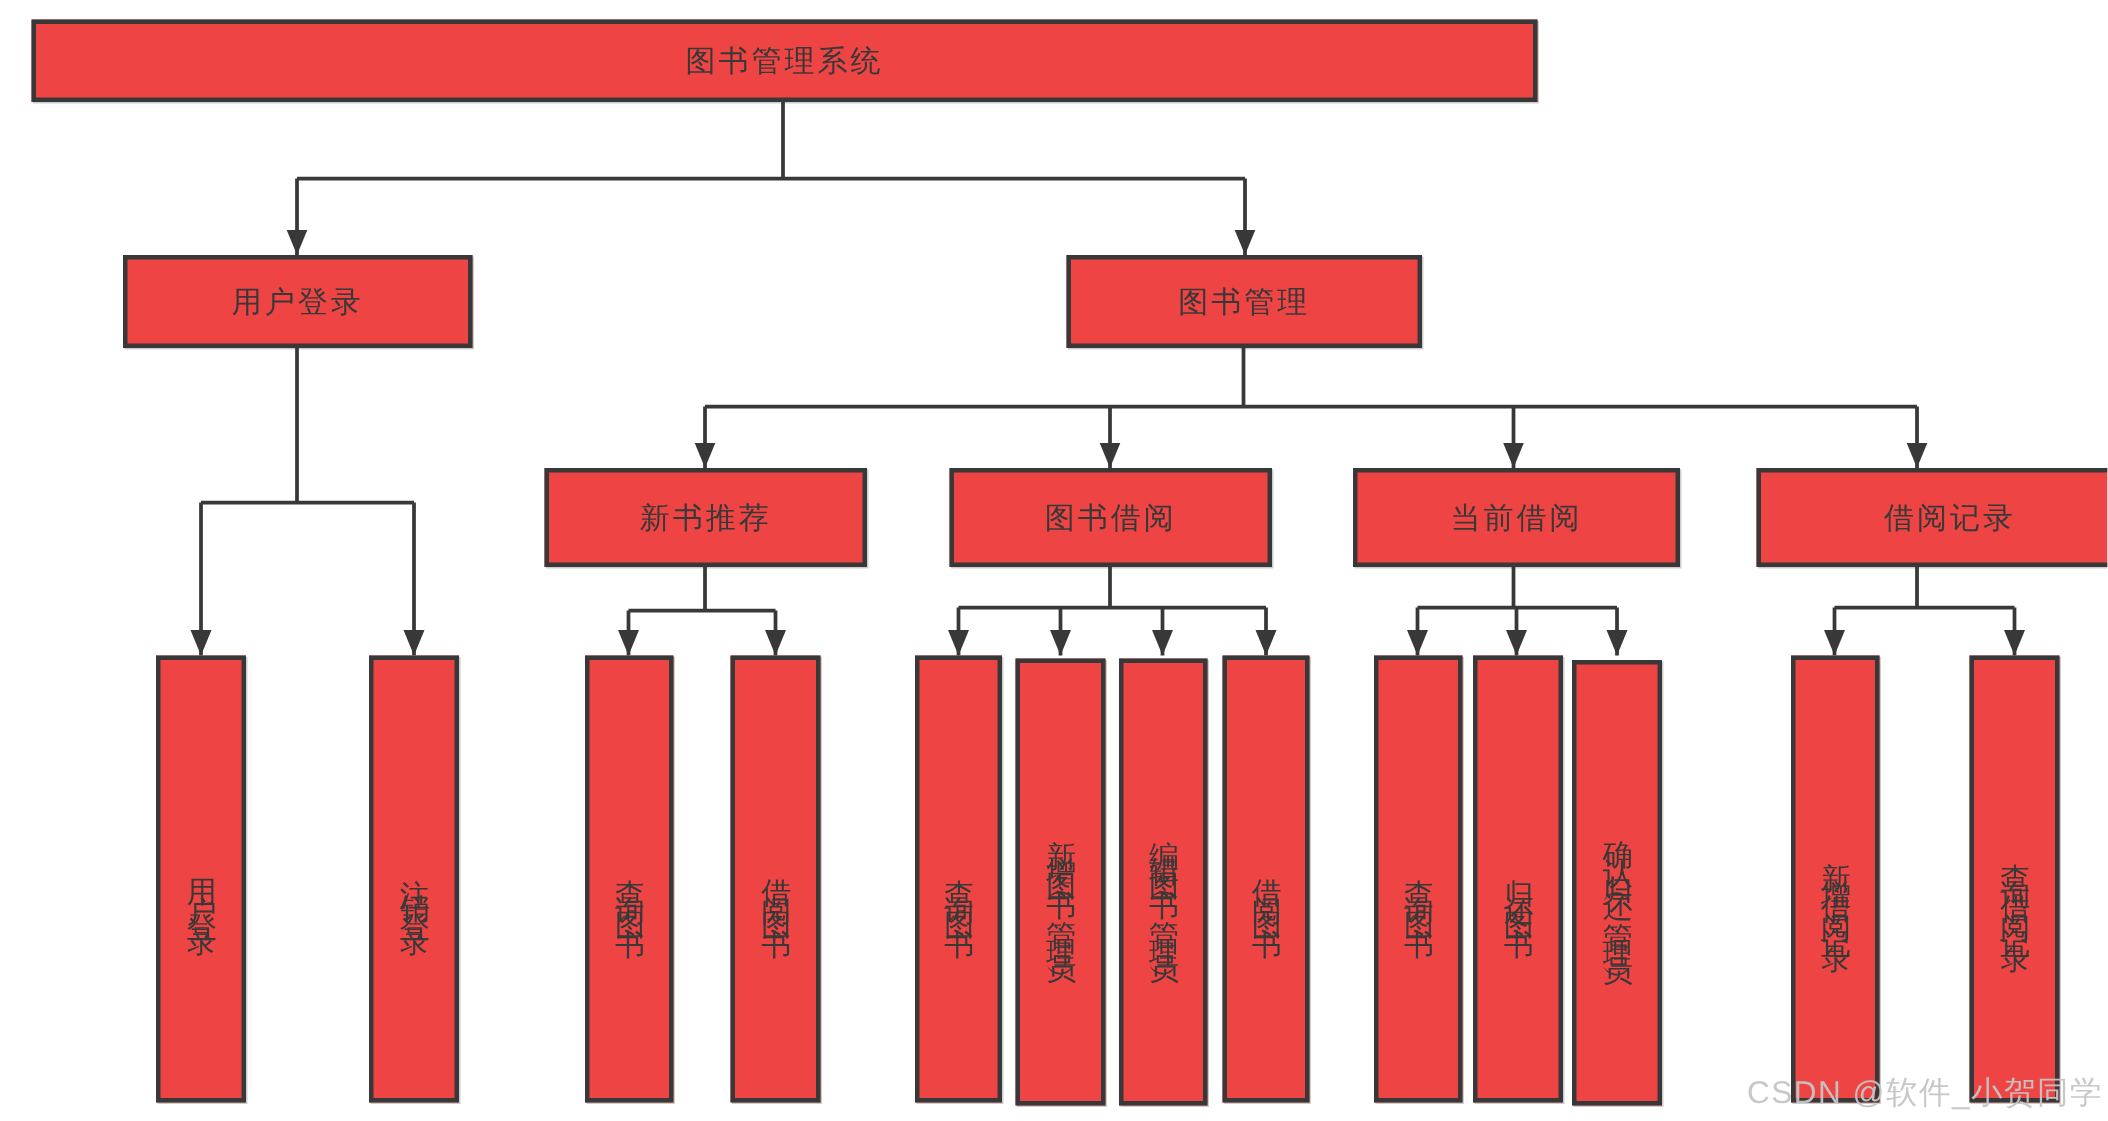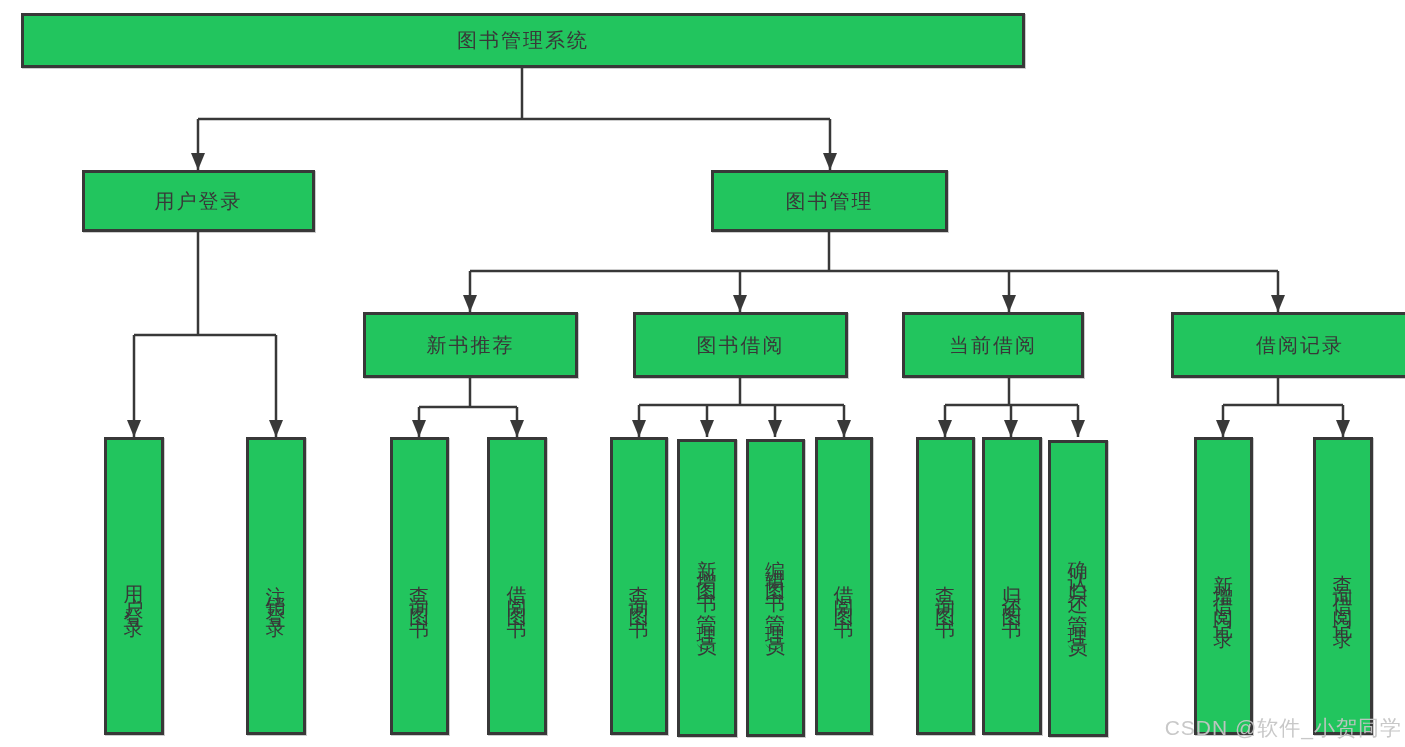--- a/index.html
+++ b/index.html
@@ -18,21 +18,21 @@
   #connectors {
     position: absolute;
     left: 0;
     top: 0;
     width: 1405px;
     height: 747px;
   }
   .node {
     position: absolute;
     box-sizing: border-box;
-    background: #22c55e;
+    background: #ef4444;
     border: 3px solid #383838;
     color: #383838;
     display: flex;
     align-items: center;
     justify-content: center;
     box-shadow: 1px 1px 0 rgba(56,56,56,0.25);
   }
   .node.h .label {
     font-size: 20px;
     letter-spacing: 2px;
@@ -123,21 +123,21 @@
   <div class="node h" style="left:363px; top:312px; width:215px; height:66px;">
     <span class="label">新书推荐</span>
   </div>
 
   <div class="node h" style="left:711px; top:170px; width:237px; height:62px;">
     <span class="label">图书管理</span>
   </div>
   <div class="node h" style="left:633px; top:312px; width:215px; height:66px;">
     <span class="label">图书借阅</span>
   </div>
-  <div class="node h" style="left:902px; top:312px; width:182px; height:66px;">
+  <div class="node h" style="left:902px; top:312px; width:218px; height:66px;">
     <span class="label">当前借阅</span>
   </div>
   <div class="node h" style="left:1171px; top:312px; width:258px; height:66px;">
     <span class="label">借阅记录</span>
   </div>
 
   <div class="node v" style="left:104px; top:437px; width:60px; height:298px;">
     <span class="label">用户登录</span>
   </div>
   <div class="node v" style="left:246px; top:437px; width:60px; height:298px;">

